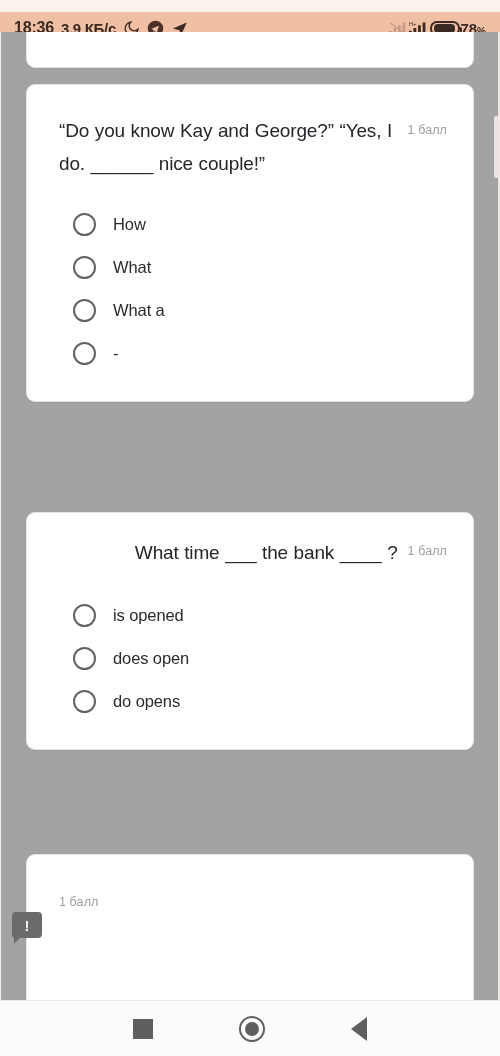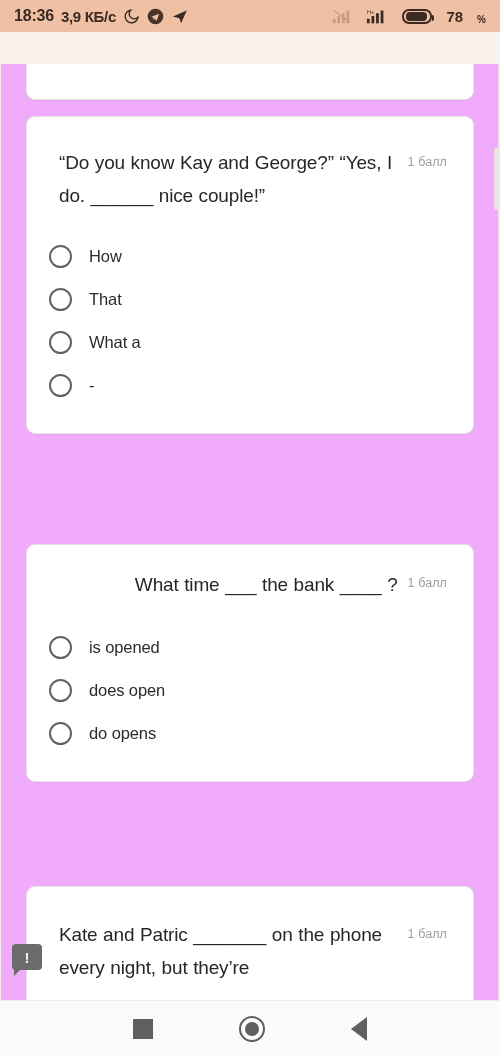--- a/index.html
+++ b/index.html
@@ -7,54 +7,53 @@
     width:500px; height:1056px;
     overflow:hidden;
     background:#faf2ed;
     font-family:"Liberation Sans", sans-serif;
     -webkit-font-smoothing:antialiased;
   }
   #screen { position:relative; width:500px; height:1056px; overflow:hidden; }
 
   
   .statusbar {
-    position:absolute; top:0; left:0; width:500px; height:32px;
+    position:absolute; top:12px; left:0; width:500px; height:32px;
     background:#f0c0a4;
     display:flex; align-items:center;
     padding:0 14px;
     color:#3a2a22;
     justify-content:flex-end;
   }
   .sb-left { display:flex; align-items:center; gap:7px; flex:1; }
   .sb-time { font-size:16px; font-weight:bold; letter-spacing:-0.2px; }
   .sb-rate { font-size:15px; font-weight:bold; letter-spacing:-0.3px; }
-  .sb-right { display:flex; align-items:center; gap:14px; }
+  .sb-right { display:flex; align-items:center; gap:0; }
   .sb-pct { font-size:15px; font-weight:bold; }
   .sb-pctsym { font-size:10px; font-weight:bold; position:relative; top:3px; }
   .icon-moon, .icon-tg, .icon-send { display:block; }
   .sig { display:block; }
   .batt {
     width:30px; height:15px; border:2px solid #3a2a22; border-radius:7px;
     position:relative; display:flex; align-items:center;
   }
   .batt::after{
     content:""; position:absolute; right:-4px; top:4px;
     width:2px; height:6px; background:#3a2a22; border-radius:0 2px 2px 0;
   }
   .batt-fill{
     height:9px; background:#3a2a22; border-radius:4px;
     margin-left:2px; width:21px;
   }
 
   
   .content {
     position:absolute; top:32px; left:0; width:500px; height:968px;
-    background:#f0abfc;
+    background:#a3a3a3;
     overflow:hidden;
-    margin-top:32px;
   }
 
   .card {
     position:absolute; left:26px; width:448px;
     background:#ffffff;
     border:1px solid #e8e3e0;
     border-radius:9px;
     box-shadow:0 1px 1px rgba(60,40,30,0.045);
   }
 
@@ -81,21 +80,21 @@
     white-space:nowrap;
     padding-top:8px;
     letter-spacing:0.1px;
   }
   .points.tight { padding-top:5px; }
 
   .options { padding:22px 0 26px 0; }
   .opt {
     display:flex; align-items:center;
     gap:17px;
-    padding:10px 0 10px 22px;
+    padding:10px 0 10px 46px;
   }
   .radio {
     width:23px; height:23px; min-width:23px;
     border:2px solid #5f6368;
     border-radius:50%;
     background:#fff;
   }
   .optlabel {
     font-size:16.5px;
     color:#2b2b2f;
@@ -211,21 +210,21 @@
         <div class="qtext">“Do you know Kay and George?” “Yes, I do. ______ nice couple!”</div>
         <div class="points">1 балл</div>
       </div>
       <div class="options">
         <div class="opt">
           <span class="radio"></span>
           <span class="optlabel">How</span>
         </div>
         <div class="opt">
           <span class="radio"></span>
-          <span class="optlabel">That</span>
+          <span class="optlabel">What</span>
         </div>
         <div class="opt">
           <span class="radio"></span>
           <span class="optlabel">What a</span>
         </div>
         <div class="opt">
           <span class="radio"></span>
           <span class="optlabel">-</span>
         </div>
       </div>
@@ -247,21 +246,20 @@
         </div>
         <div class="opt">
           <span class="radio"></span>
           <span class="optlabel">do opens</span>
         </div>
       </div>
     </div>
 
     <div class="card" style="top:822px; height:160px;">
       <div class="qhead" style="padding-top:32px;">
-        <div class="qtext">Kate and Patric _______ on the phone every night, but they’re</div>
         <div class="points">1 балл</div>
       </div>
     </div>
 
     <div class="fbubble" style="top:880px;">!</div>
   </div>
 
   <div class="navbar">
     <span class="nav-sq"></span>
     <span class="nav-home">

